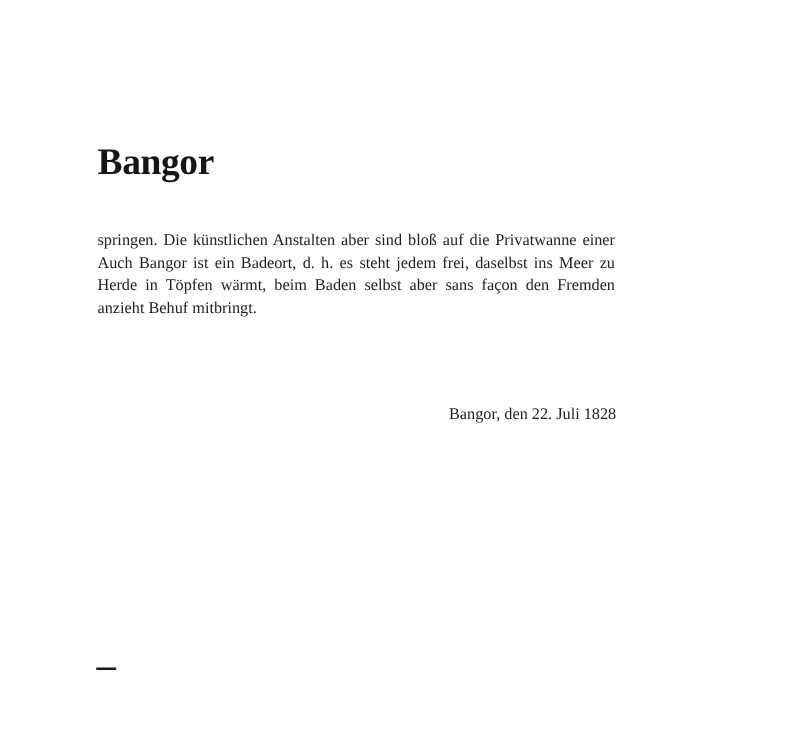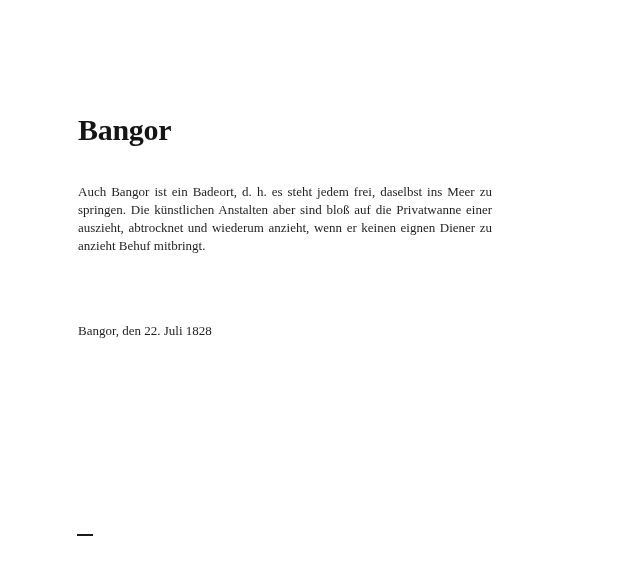--- a/index.html
+++ b/index.html
@@ -44,21 +44,21 @@
     text-align: justify;
     text-align-last: left;
   }
   .dateline {
     position: absolute;
     left: 78px;
     top: 322px;
     width: 415px;
     font-size: 13px;
     line-height: 18px;
-    text-align: left;
+    text-align: right;
   }
   .footer-rule {
     position: absolute;
     left: 77px;
     top: 534px;
     width: 16px;
     height: 2px;
     background: #1a1a1a;
   }
   .page-number {
@@ -72,23 +72,23 @@
   }
 </style>
 </head>
 <body>
 
 <div class="page">
 
   <h1 class="title">Bangor</h1>
 
   <div class="body-block">
+    <div class="pline">springen. Die künstlichen Anstalten aber sind bloß auf die Privatwanne einer</div>
     <div class="pline">Auch Bangor ist ein Badeort, d. h. es steht jedem frei, daselbst ins Meer zu</div>
-    <div class="pline">springen. Die künstlichen Anstalten aber sind bloß auf die Privatwanne einer</div>
-    <div class="pline">auszieht, abtrocknet und wiederum anzieht, wenn er keinen eignen Diener zu</div>
+    <div class="pline">Herde in Töpfen wärmt, beim Baden selbst aber sans façon den Fremden</div>
     <div class="pline final">anzieht Behuf mitbringt.</div>
   </div>
 
   <div class="dateline">Bangor, den 22. Juli 1828</div>
 
   <div class="footer-rule"></div>
 
   <div class="page-number">31</div>
 
 </div>

